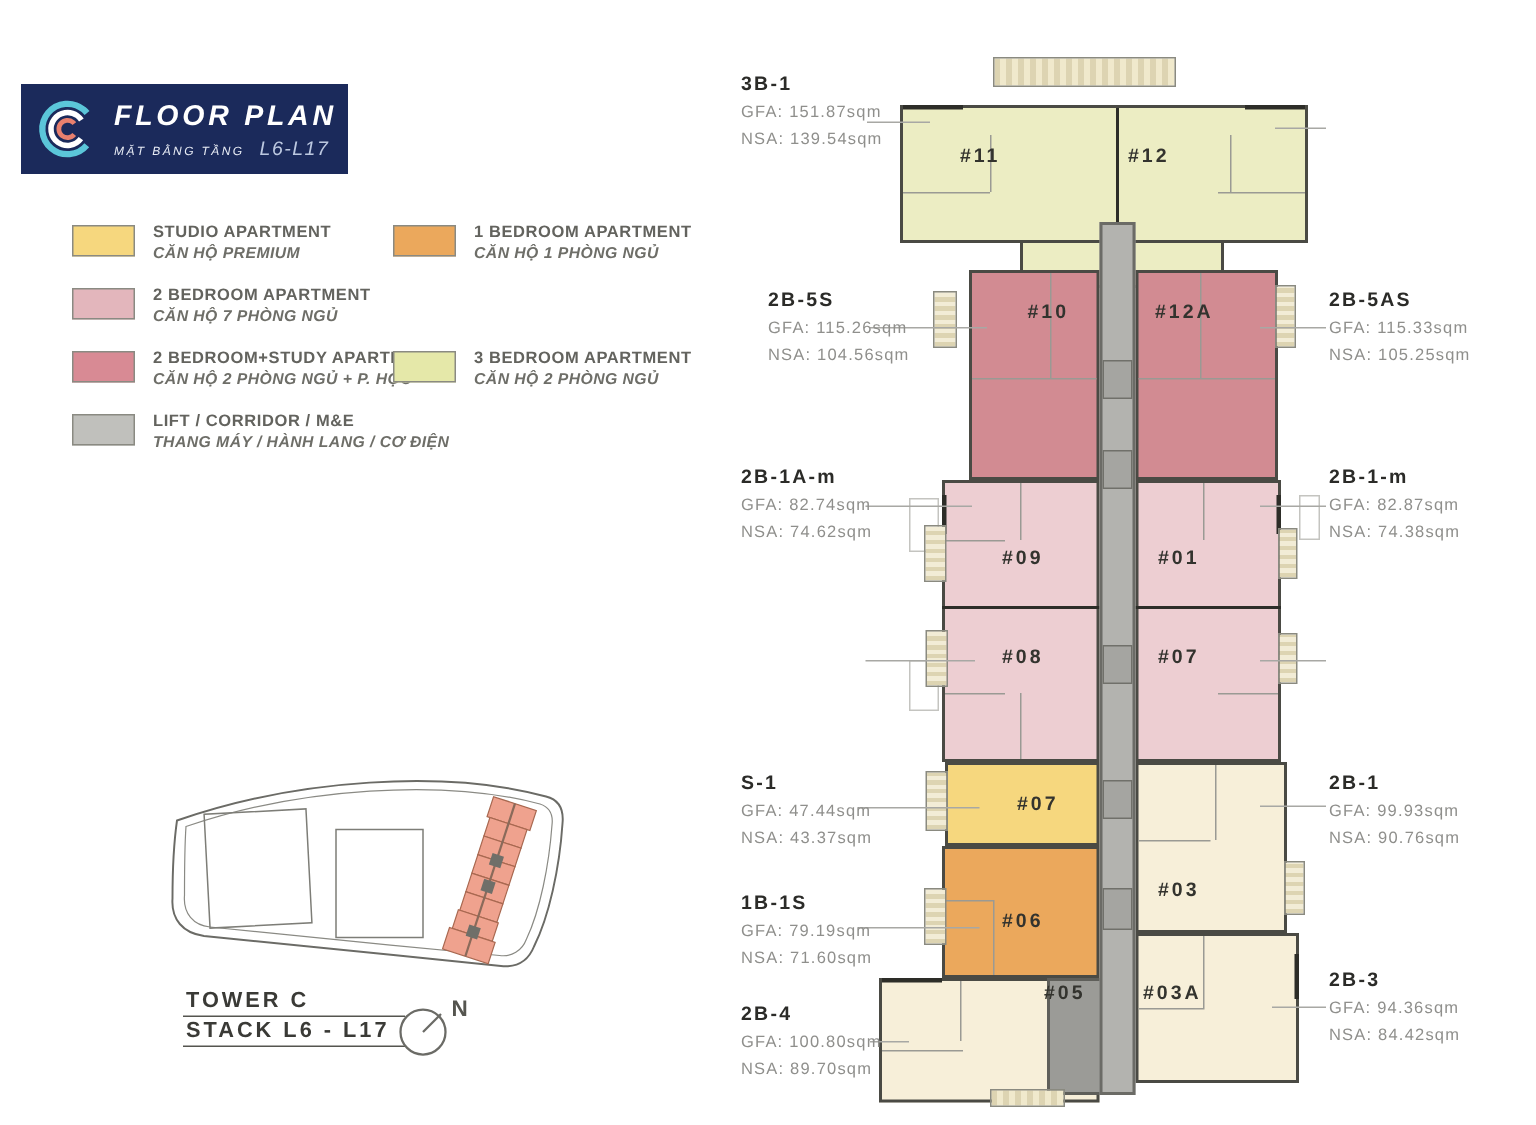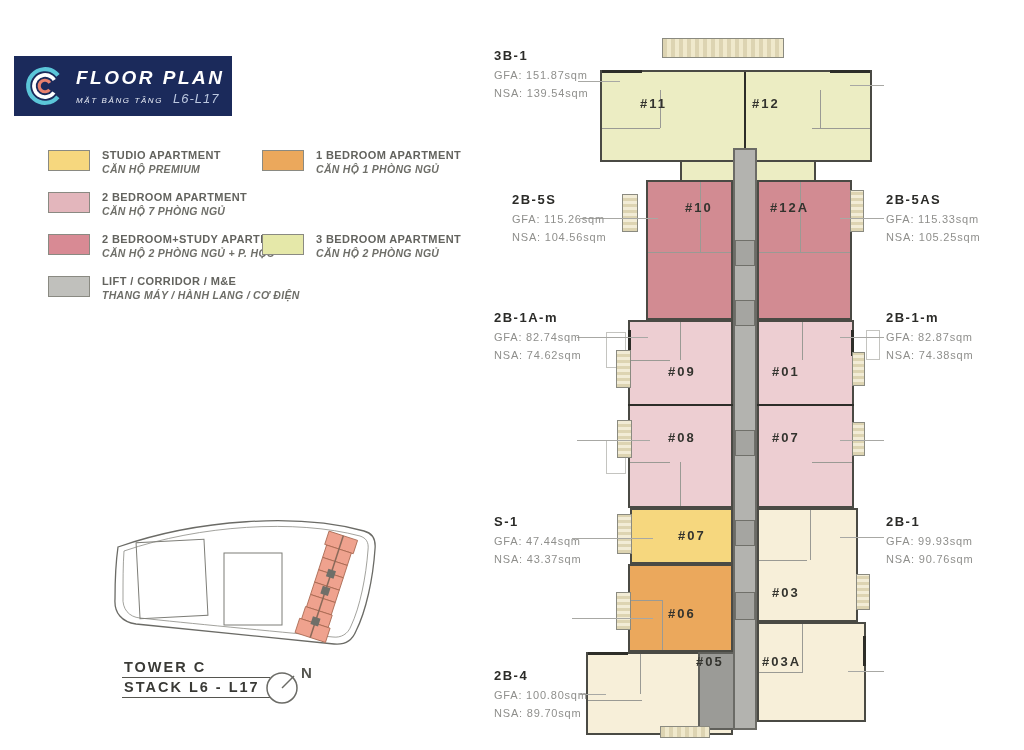--- a/index.html
+++ b/index.html
@@ -233,40 +233,50 @@
   <div class="abs ann" style="left:494px;top:310px">
     <div class="ann-title">2B-1A-m</div>
     <div class="ann-line">GFA: 82.74sqm</div>
     <div class="ann-line">NSA: 74.62sqm</div>
   </div>
   <div class="abs ann" style="left:494px;top:514px">
     <div class="ann-title">S-1</div>
     <div class="ann-line">GFA: 47.44sqm</div>
     <div class="ann-line">NSA: 43.37sqm</div>
   </div>
+  <div class="abs ann" style="left:494px;top:594px">
+    <div class="ann-title">1B-1S</div>
+    <div class="ann-line">GFA: 79.19sqm</div>
+    <div class="ann-line">NSA: 71.60sqm</div>
+  </div>
   <div class="abs ann" style="left:494px;top:668px">
     <div class="ann-title">2B-4</div>
     <div class="ann-line">GFA: 100.80sqm</div>
     <div class="ann-line">NSA: 89.70sqm</div>
   </div>
 
   <div class="abs ann" style="left:886px;top:192px">
     <div class="ann-title">2B-5AS</div>
     <div class="ann-line">GFA: 115.33sqm</div>
     <div class="ann-line">NSA: 105.25sqm</div>
   </div>
   <div class="abs ann" style="left:886px;top:310px">
     <div class="ann-title">2B-1-m</div>
     <div class="ann-line">GFA: 82.87sqm</div>
     <div class="ann-line">NSA: 74.38sqm</div>
   </div>
   <div class="abs ann" style="left:886px;top:514px">
     <div class="ann-title">2B-1</div>
     <div class="ann-line">GFA: 99.93sqm</div>
     <div class="ann-line">NSA: 90.76sqm</div>
+  </div>
+  <div class="abs ann" style="left:886px;top:645px">
+    <div class="ann-title">2B-3</div>
+    <div class="ann-line">GFA: 94.36sqm</div>
+    <div class="ann-line">NSA: 84.42sqm</div>
   </div>
 
   <div class="leader" style="left:578px;top:81px;width:42px"></div>
   <div class="leader" style="left:580px;top:218px;width:78px"></div>
   <div class="leader" style="left:577px;top:337px;width:71px"></div>
   <div class="leader" style="left:577px;top:440px;width:73px"></div>
   <div class="leader" style="left:572px;top:538px;width:81px"></div>
   <div class="leader" style="left:572px;top:618px;width:81px"></div>
   <div class="leader" style="left:580px;top:694px;width:26px"></div>
   <div class="leader" style="left:850px;top:85px;width:34px"></div>

